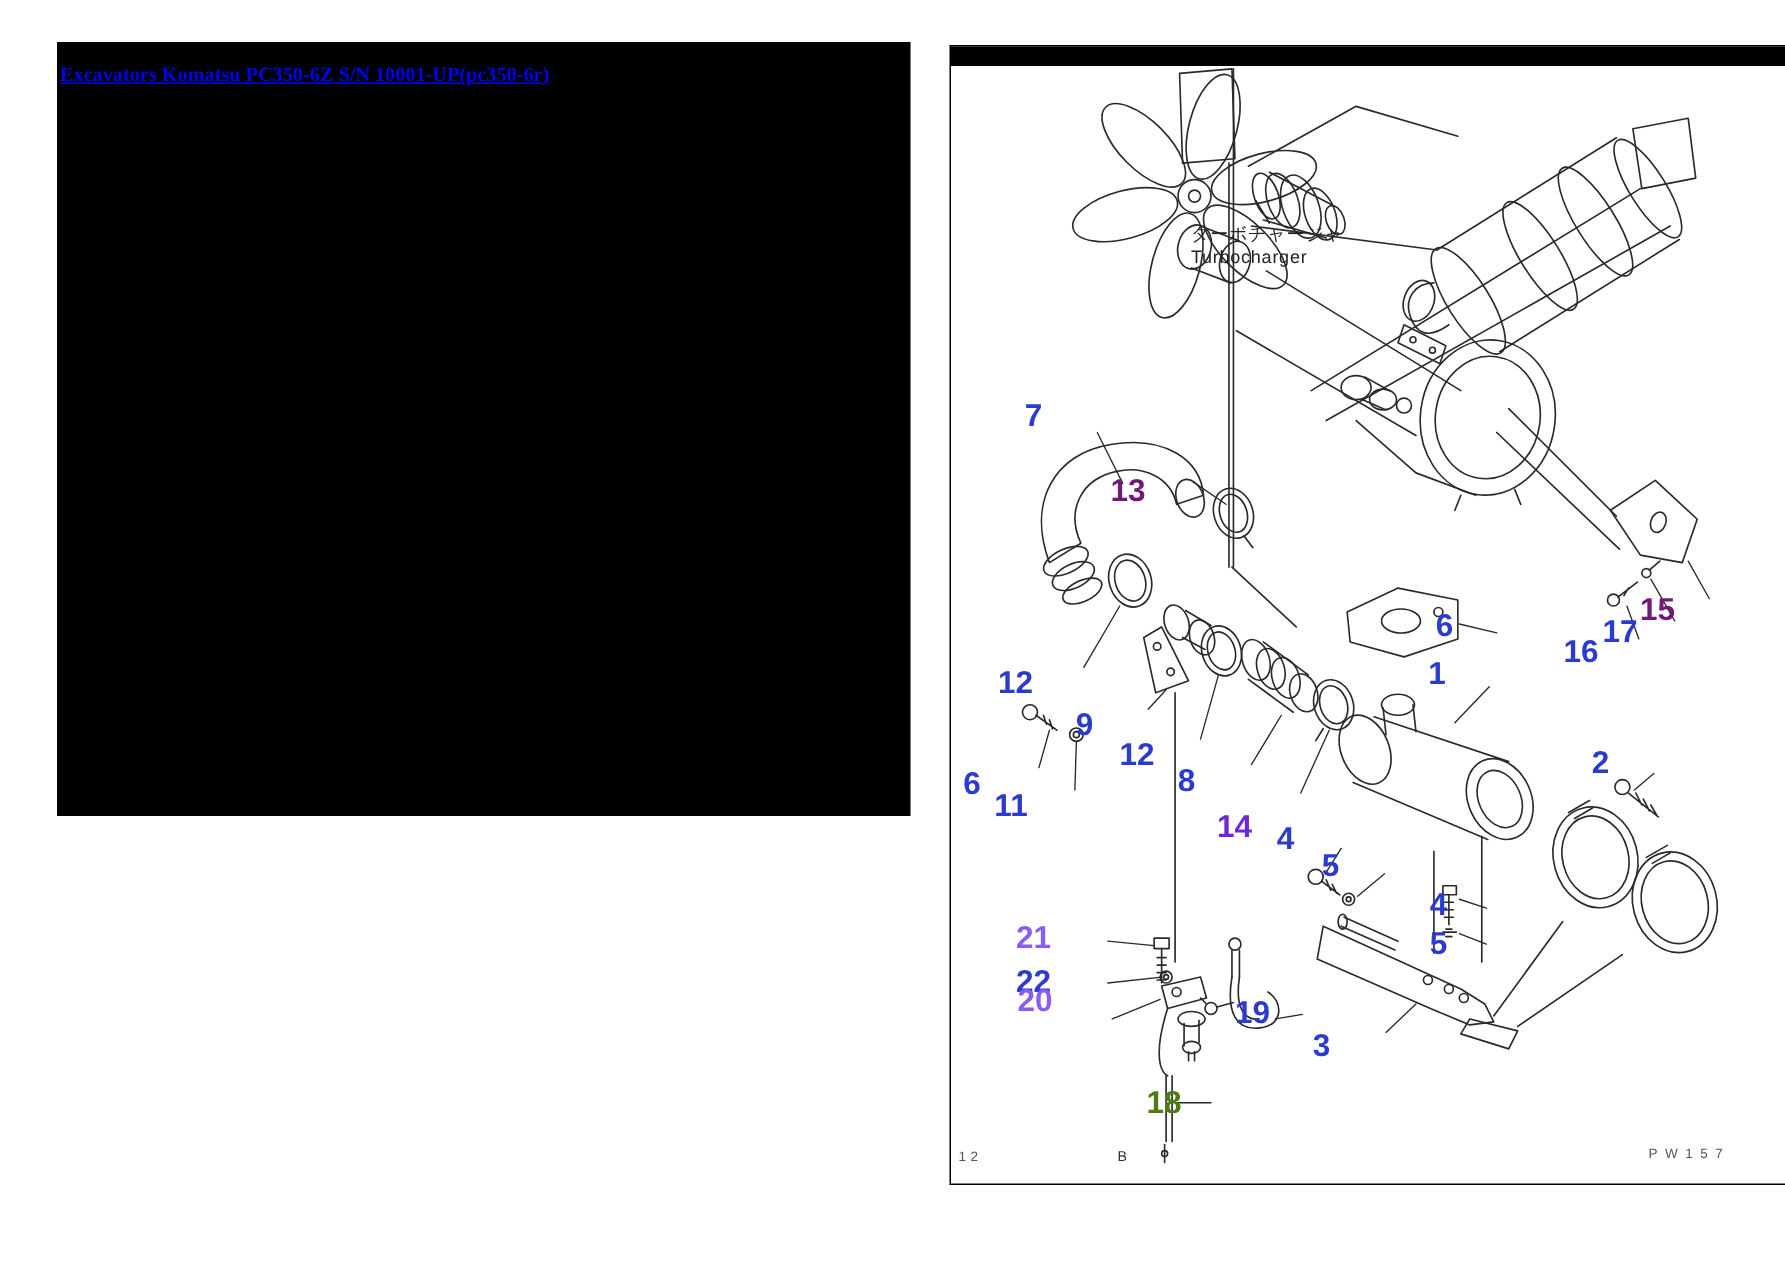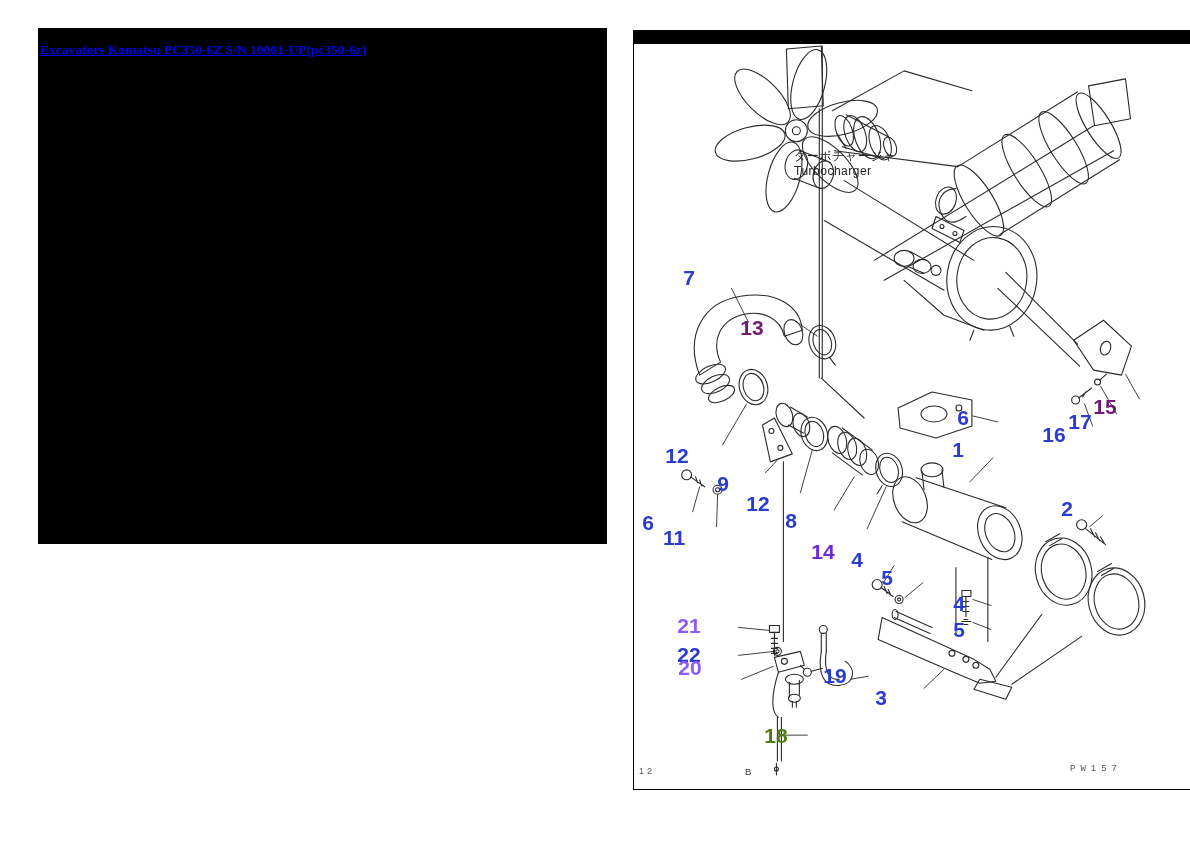--- a/index.html
+++ b/index.html
@@ -21,21 +21,21 @@
   .watermark{position:absolute;left:250px;top:362px;font-size:24px;
        color:rgba(40,40,40,0.92);letter-spacing:0.5px;white-space:nowrap;}
 
   .callout{position:absolute;transform:translate(-50%,-50%);
        font-family:"Liberation Sans",sans-serif;font-weight:bold;font-size:21px;
        white-space:nowrap;}
 
   .flow-b{position:absolute;left:111px;top:735px;font-size:9.5px;color:#333;}
   .footer{position:absolute;font-size:9px;color:#555;}
   .footer-left{left:5px;top:735px;letter-spacing:3px;}
-  .footer-right{left:436px;top:733px;letter-spacing:5px;font-family:Liberation Mono, monospace;}
+  .footer-right{left:465px;top:733px;letter-spacing:5px;}
 </style>
 </head>
 <body>
 
 <div class="thumb-box">
   <a class="catalog-link" href="#" style="color: rgb(0, 0, 238);">Excavators Komatsu PC350-6Z S/N 10001-UP(pc350-6r)</a>
 </div>
 
 <div class="panel">
   <div class="panel-topbar"></div>

